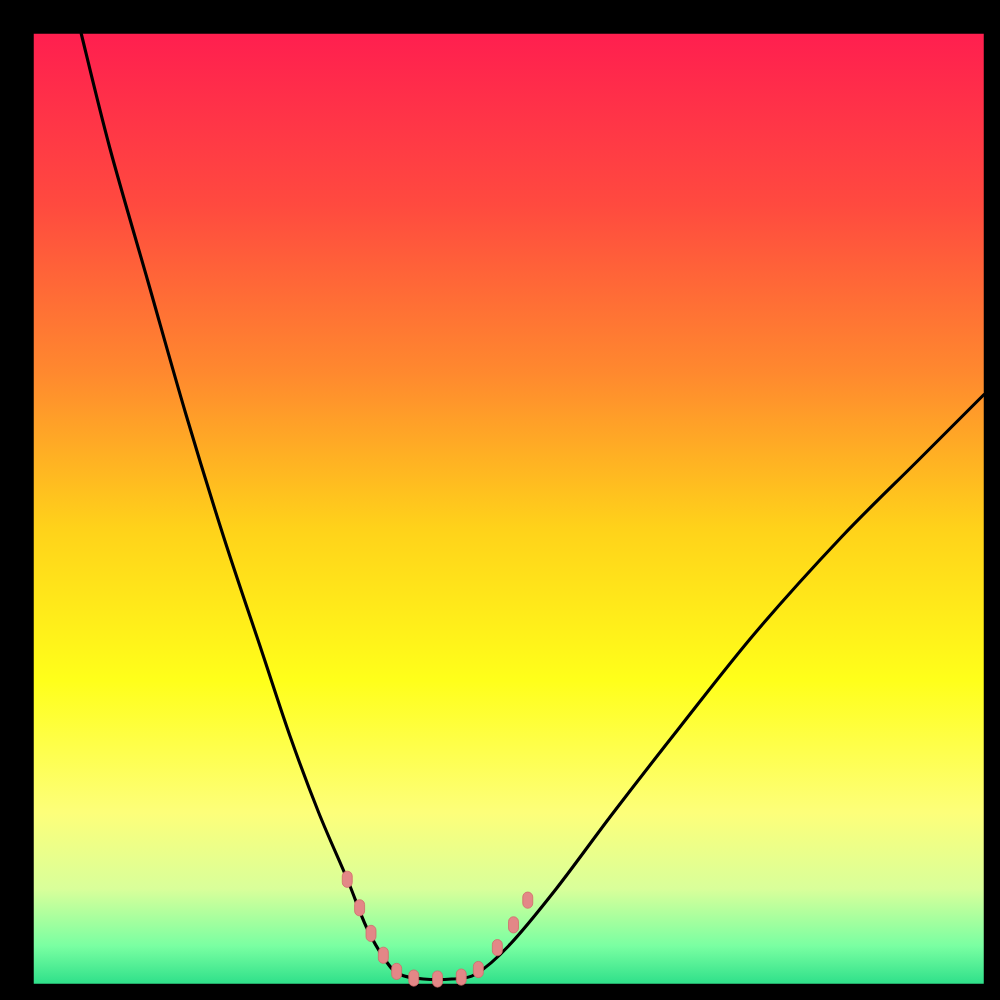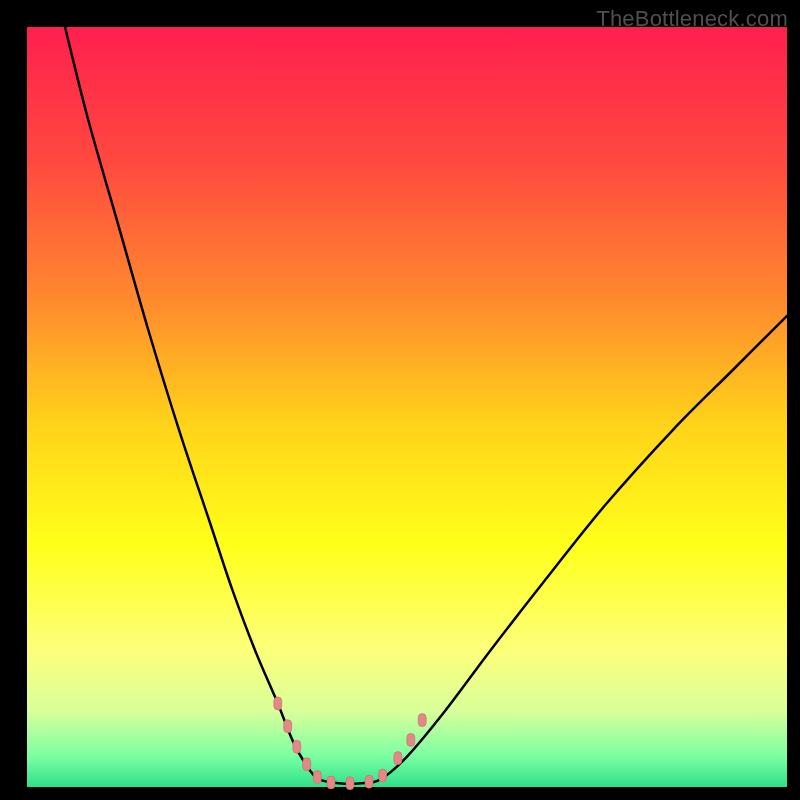--- a/index.html
+++ b/index.html
@@ -33,21 +33,20 @@
     font-size: 22px;
     font-weight: 400;
     letter-spacing: 0.2px;
     user-select: none;
   }
 </style>
 </head>
 <body>
 
 <div class="stage">
-  <div class="watermark">TheBottleneck.com</div>
 
   <svg class="plot" viewBox="0 0 760 760" preserveAspectRatio="none">
     <defs>
       <linearGradient id="bg-grad" x1="0" y1="0" x2="0" y2="1">
           <stop offset="0%" stop-color="#ff1f4f"></stop>
           <stop offset="18%" stop-color="#ff4a3f"></stop>
           <stop offset="36%" stop-color="#ff8a2e"></stop>
           <stop offset="52%" stop-color="#ffd21a"></stop>
           <stop offset="68%" stop-color="#ffff1a"></stop>
           <stop offset="82%" stop-color="#fdff7a"></stop>

